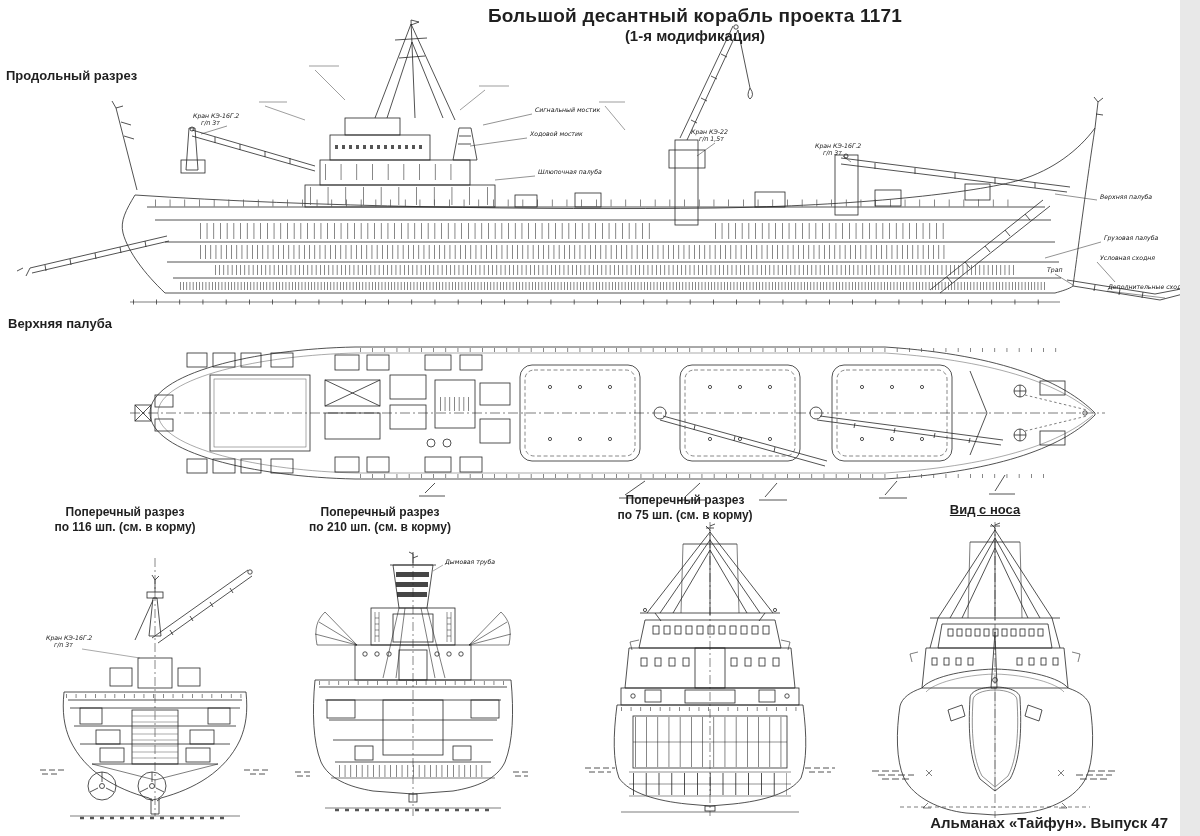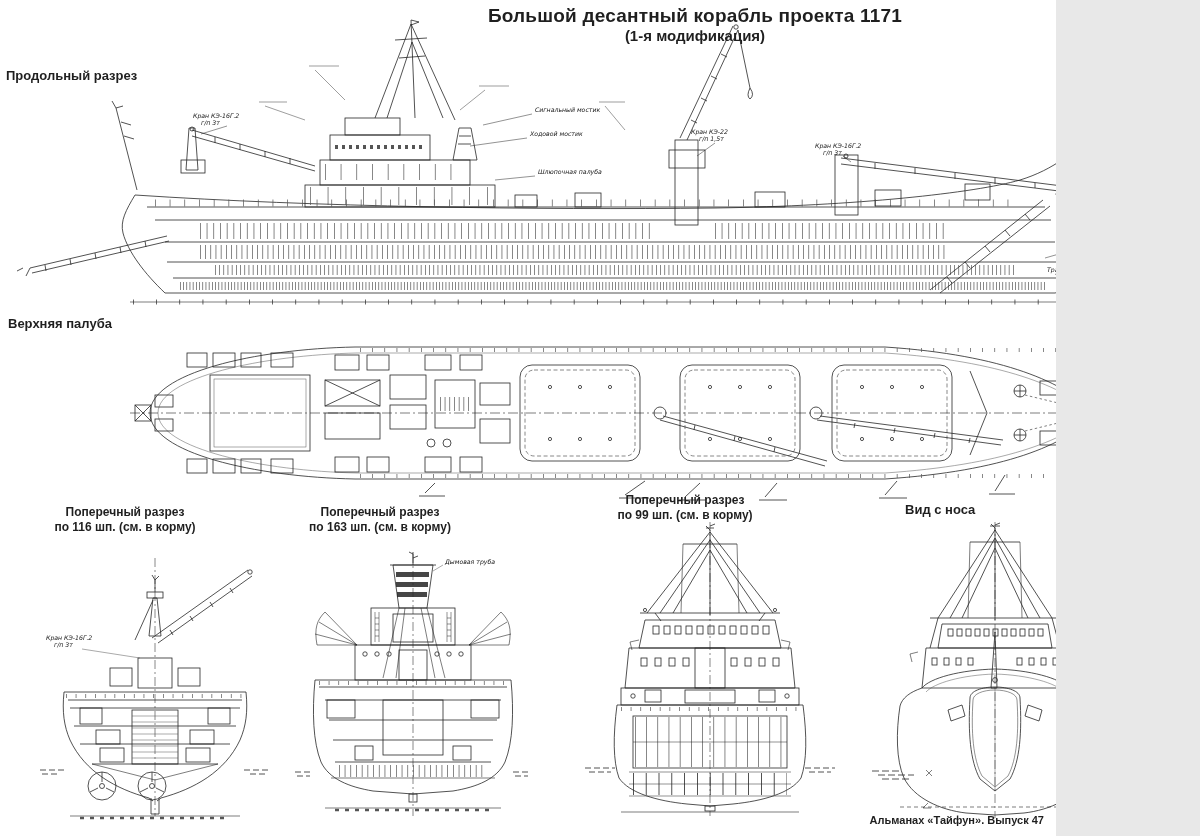--- a/index.html
+++ b/index.html
@@ -1,23 +1,23 @@
 <!DOCTYPE html>
 <html><head>
 <meta charset="utf-8">
 <style>
   html,body{margin:0;padding:0;background:#e8e8e8;}
-  .sheet{position:relative;width:1056px;height:836px;background:#ffffff;overflow:hidden;
+  .sheet{position:relative;width:1180px;height:836px;background:#ffffff;overflow:hidden;
          font-family:"Liberation Sans",sans-serif;color:#1f1f1f;}
   .abs{position:absolute;}
   .title1{font-size:19px;font-weight:bold;letter-spacing:.2px;}
   .title2{font-size:15px;font-weight:bold;}
   .viewlabel{font-size:13px;font-weight:bold;}
   .seclabel{font-size:12px;font-weight:bold;text-align:center;line-height:1.25;}
-  .credit{font-size:11px;font-weight:bold;}
+  .credit{font-size:15px;font-weight:bold;}
   svg{position:absolute;overflow:visible;}
   svg line,svg path,svg rect,svg circle,svg ellipse,svg polyline,svg polygon{
     stroke:#262626;fill:none;stroke-width:.8;}
   svg .f{fill:#262626;stroke:none;}
   svg .gy{stroke:#555;}
   svg text{font:italic 6.2px "DejaVu Sans",sans-serif;fill:#141414;stroke:none;}
 </style>
 </head>
 <body>
 
@@ -27,27 +27,27 @@
   <div class="abs title2" style="left:190px;top:27px;width:1010px;text-align:center;">(1-я модификация)</div>
 
   <div class="abs viewlabel" style="left:6px;top:68px;">Продольный разрез</div>
   <div class="abs viewlabel" style="left:8px;top:316px;">Верхняя палуба</div>
   <div class="abs seclabel" style="left:30px;top:505px;width:190px;">
     <div>Поперечный разрез</div>
     <div>по 116 шп. (см. в корму)</div>
   </div>
   <div class="abs seclabel" style="left:285px;top:505px;width:190px;">
     <div>Поперечный разрез</div>
-    <div>по 163 шп. (см. в корму)</div>
+    <div>по 210 шп. (см. в корму)</div>
   </div>
   <div class="abs seclabel" style="left:590px;top:493px;width:190px;">
     <div>Поперечный разрез</div>
-    <div>по 99 шп. (см. в корму)</div>
+    <div>по 75 шп. (см. в корму)</div>
   </div>
-  <div class="abs viewlabel" style="left:905px;top:502px;width:160px;text-align:left;">Вид с носа</div>
+  <div class="abs viewlabel" style="left:905px;top:502px;width:160px;text-align:center;text-decoration:underline;">Вид с носа</div>
 
   <svg style="left:15px;top:10px;" width="1170" height="300" viewBox="0 0 1170 300">
     <g>
 
       <path d="M120,185 C300,197 520,200 700,198 C840,196 960,183 1005,170 C1038,160 1064,140 1080,118"></path>
 
       <path d="M1080,118 C1072,170 1064,232 1058,276"></path>
       <path d="M150,283 L1040,283 M1040,283 C1047,281 1054,279 1058,276"></path>
 
       <path d="M120,185 C111,200 105,211 108,223 C113,242 130,264 150,283"></path>

